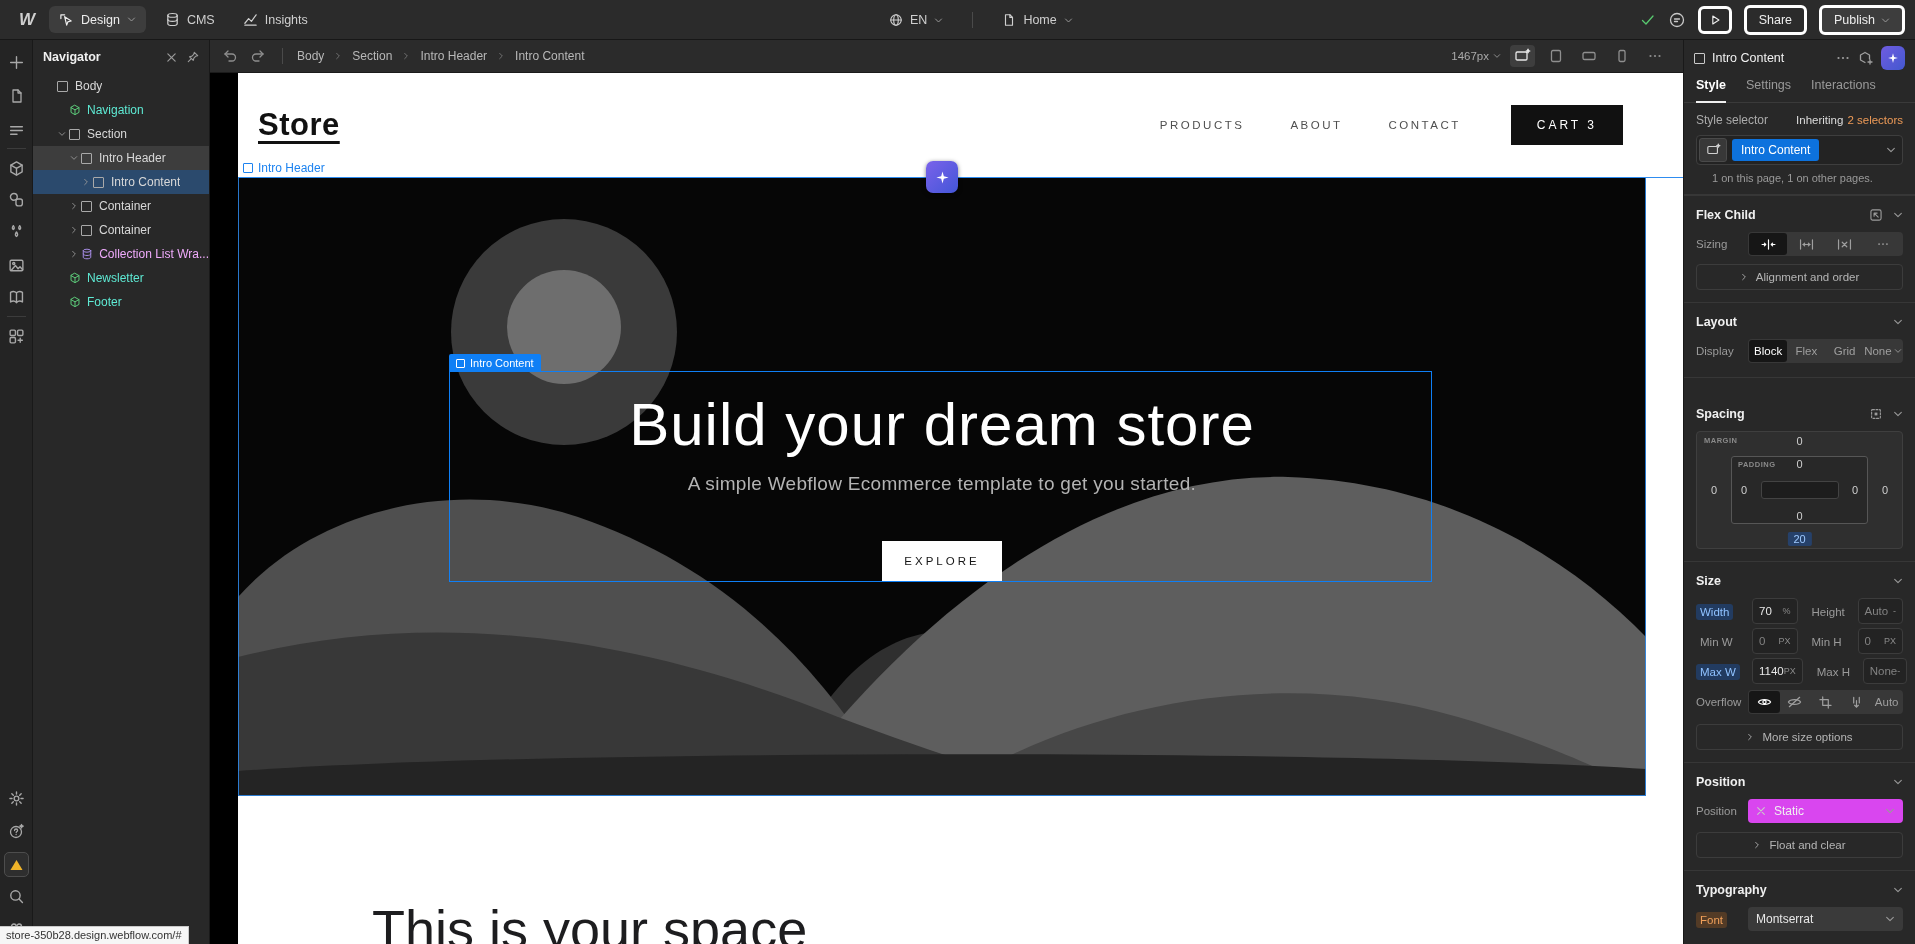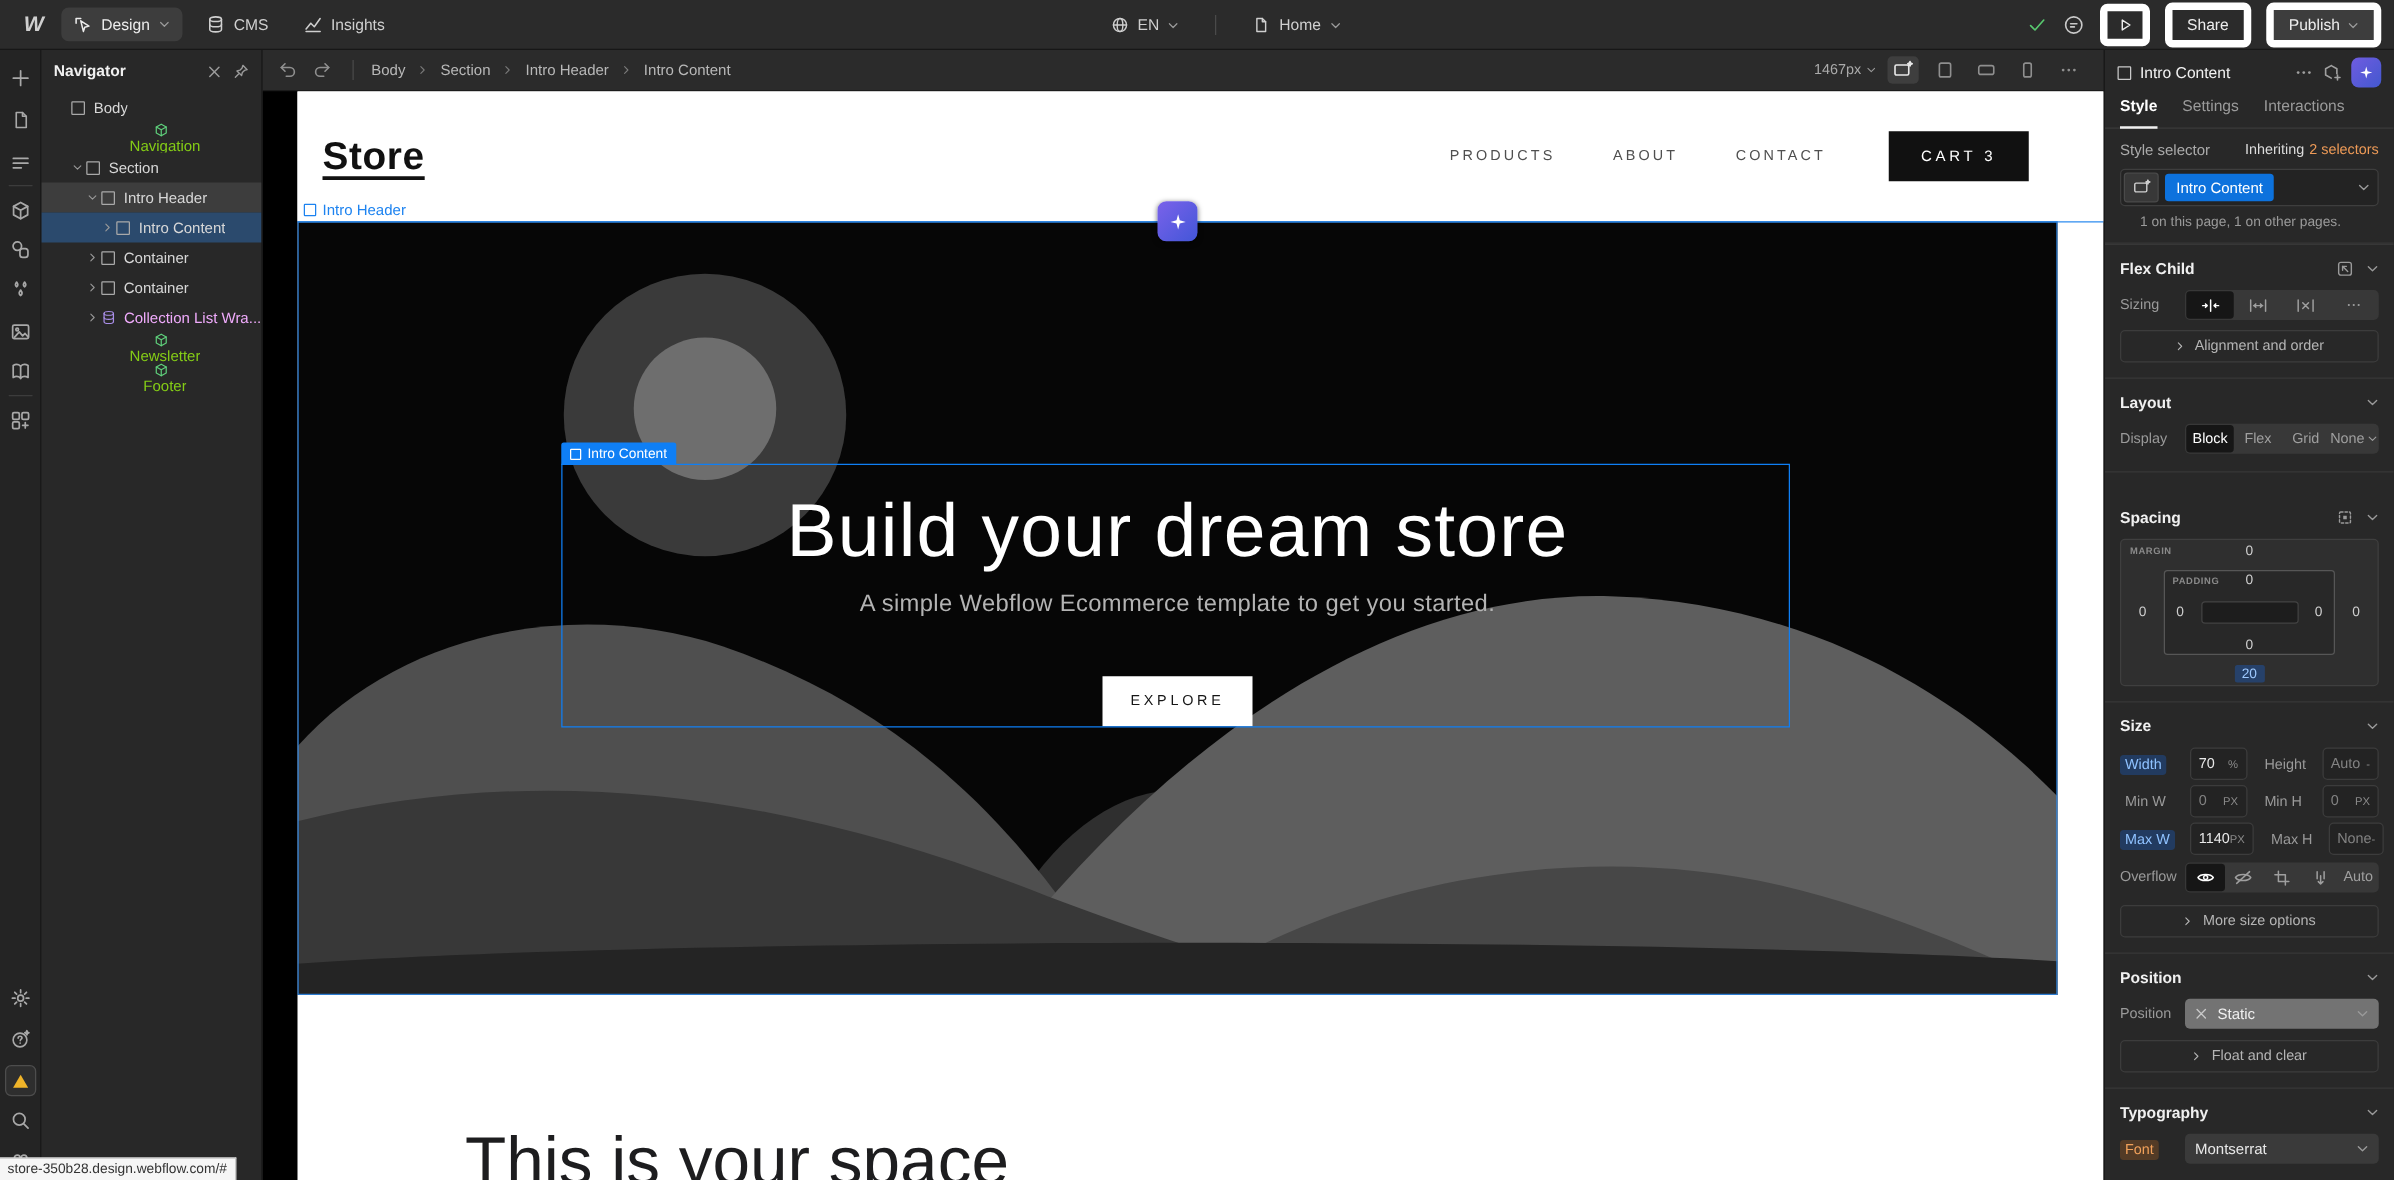--- a/index.html
+++ b/index.html
@@ -12,21 +12,21 @@
   .topbar { position:absolute; left:0; top:0; width:1915px; height:40px; background:#2b2b2b;
     border-bottom:1px solid #171717; display:flex; align-items:center; color:#d6d6d6; z-index:50; }
   .tb-left { display:flex; align-items:center; gap:10px; padding-left:13px; }
   .wf-logo { color:#cfcfcf; font-weight:bold; font-size:17px; width:26px; text-align:center; font-style:italic; letter-spacing:-2px; }
   .tb-btn { display:flex; align-items:center; gap:7px; padding:6px 10px; border-radius:6px; font-size:12.5px; color:#ededed; cursor:pointer; }
   .tb-btn.filled { background:#3d3d3d; }
   .tb-item { display:flex; align-items:center; gap:7px; padding:6px 9px; font-size:12.5px; color:#cfcfcf; cursor:pointer; }
   .tb-center { position:absolute; left:880px; top:0; height:40px; display:flex; align-items:center; gap:8px; }
   .tb-sep { width:1px; height:16px; background:#4a4a4a; margin:0 12px; }
   .tb-right { position:absolute; right:10px; top:0; height:40px; display:flex; align-items:center; gap:12px; }
-  .box-btn { display:flex; align-items:center; gap:6px; border:6px solid #ffffff; border-radius:6px; padding:5px 12px; font-size:12.5px; color:#ededed; cursor:pointer; }
+  .box-btn { display:flex; align-items:center; gap:6px; border:3px solid #ffffff; border-radius:6px; padding:5px 12px; font-size:12.5px; color:#ededed; cursor:pointer; }
   .box-btn.icon-only { padding:4px 7px; }
   .box-btn.publish { background:#3d3d3d; }
   .chev { color:#9a9a9a; }
 
   
   .rail { position:absolute; left:0; top:40px; width:33px; height:904px; background:#242424;
     border-right:1px solid #191919; z-index:40; }
   .rail-ic { position:absolute; left:0; width:33px; display:flex; justify-content:center; color:#a8a8a8; cursor:pointer; }
   .rail-div { position:absolute; left:7px; width:19px; height:1px; background:#3c3c3c; }
   .rail-warn { position:absolute; left:4px; width:25px; height:25px; border:1px solid #4d4d4d; border-radius:5px;
@@ -40,21 +40,21 @@
   .nav-head-ic { color:#9a9a9a; margin-left:10px; cursor:pointer; }
   .nav-row { position:relative; display:flex; align-items:center; height:24px; font-size:12px; color:#d8d8d8;
     padding-left:var(--ind,8px); cursor:pointer; white-space:nowrap; }
   .nav-row.hl { background:#3d3d3d; }
   .nav-row.sel { background:#2b4a6d; }
   .nav-row .tchev { width:14px; display:flex; justify-content:center; color:#9a9a9a; flex:none; }
   .nav-row .tchev.none { visibility:hidden; }
   .nav-row .tsq { width:11px; height:11px; border:1.2px solid #a9a9a9; border-radius:1px; margin-right:7px; flex:none; }
   .nav-row .tic { margin-right:6px; flex:none; display:flex; }
   .nav-row .tlabel { overflow:hidden; text-overflow:ellipsis; }
-  .nav-row.green { color:#84cc16;flex-direction:column; } .nav-row.green .tic { color:#5ecf7b; }
+  .nav-row.green { color:#5eead4; } .nav-row.green .tic { color:#5ecf7b; }
   .nav-row.purple { color:#f0abfc;justify-content:space-between; } .nav-row.purple .tic { color:#a98ee8; }
 
   
   .canvas { position:absolute; left:210px; top:40px; width:1473px; height:904px; background:#151515; z-index:10; }
   .canvasbar { position:absolute; left:0; top:0; width:1473px; height:33px; background:#2b2b2b;
     border-bottom:1px solid #1b1b1b; display:flex; align-items:center; color:#b5b5b5; }
   .cb-ic { color:#8f8f8f; margin-left:12px; cursor:pointer; }
   .cb-sep { width:1px; height:16px; background:#4a4a4a; margin:0 14px 0 16px; }
   .crumbs { display:flex; align-items:center; gap:10px; font-size:12px; color:#b8b8b8; }
   .crumb { cursor:pointer; }
@@ -828,21 +828,21 @@
     <div class="p-sec-h" style="margin-top:4px">
       <span class="p-sec-title">Position</span>
       <span class="p-sec-ic">
           <svg class="ic" width="10" height="10" viewBox="0 0 12 12">
             <path d="M2 4 l4 4 4-4"></path>
           </svg>
         </span>
     </div>
     <div class="p-row">
       <span class="p-row-label">Position</span>
-      <div class="seg" style="background:#737373;padding:0 8px;gap:8px;justify-content:flex-start">
+      <div class="seg" style="background:#d946ef;padding:0 8px;gap:8px;justify-content:flex-start">
         <svg class="ic" style="color:#c9c9c9" width="10" height="10" viewBox="0 0 12 12">
             <path d="M2 2 l8 8 M10 2 l-8 8"></path>
           </svg>
         <span style="font-size:12px;color:#f0f0f0;flex:1">Static</span>
         <svg class="ic chev" width="10" height="10" viewBox="0 0 12 12">
             <path d="M2 4 l4 4 4-4"></path>
           </svg>
       </div>
     </div>
     <div class="wide-btn" style="margin-top:7px">

